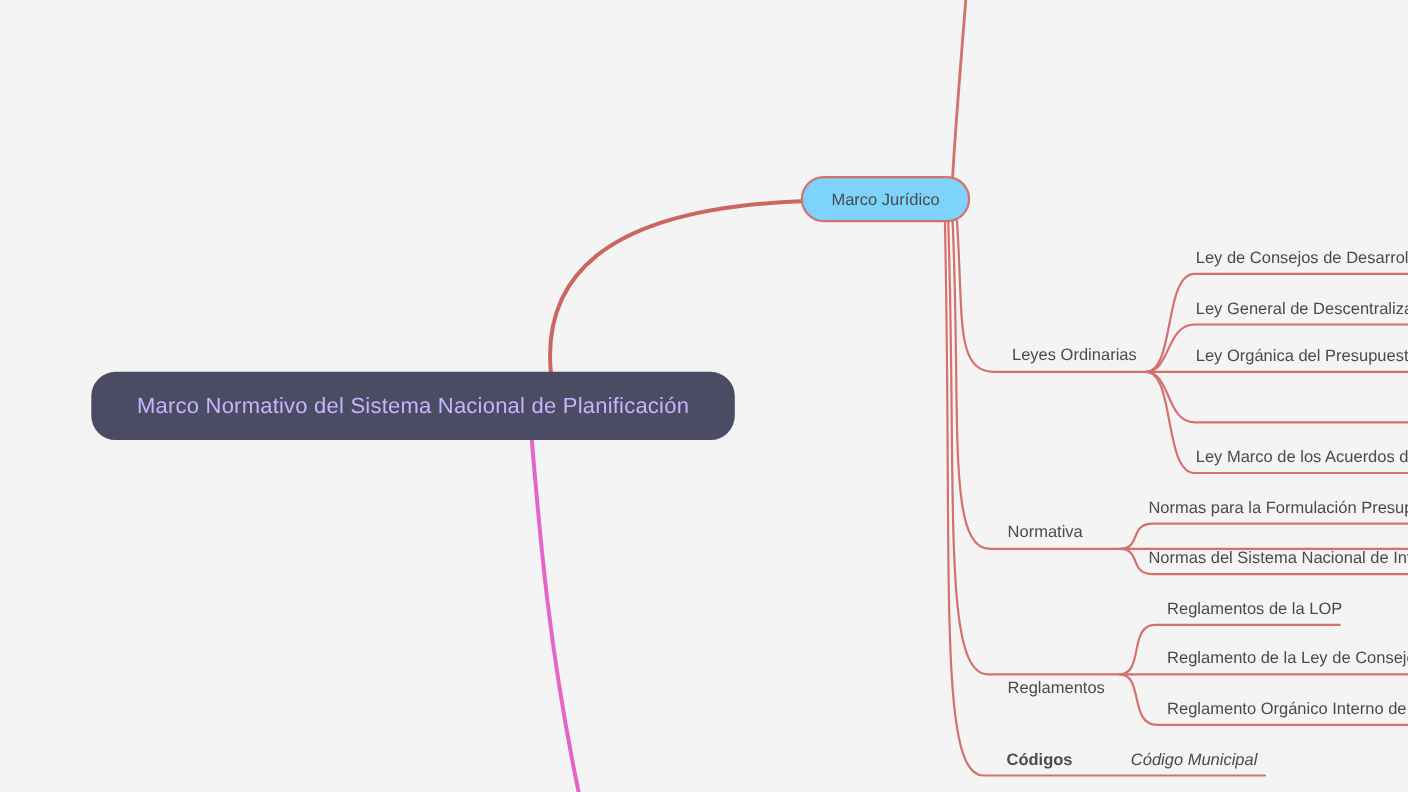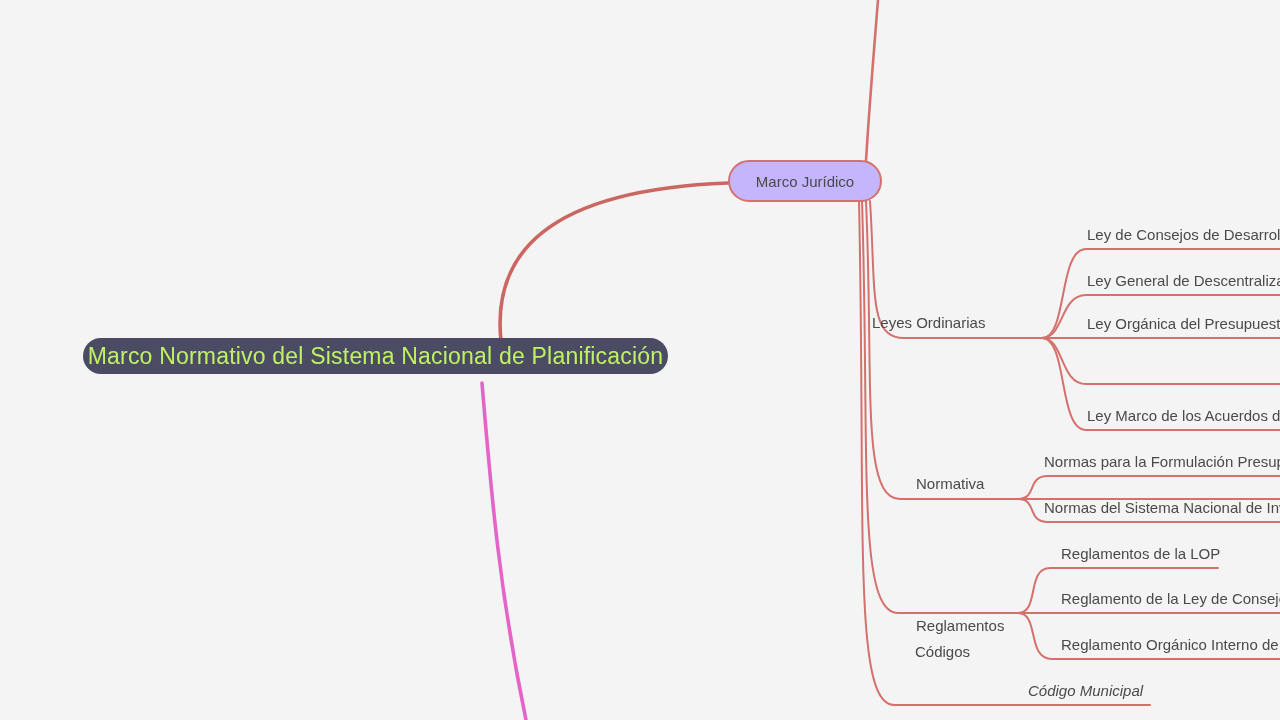--- a/index.html
+++ b/index.html
@@ -7,28 +7,28 @@
   #canvas{
     position:relative;width:1280px;height:720px;overflow:hidden;
     background:#f5f4f5;
   }
   #wires{position:absolute;left:0;top:0;}
   .wire{fill:none;stroke:#d4716d;stroke-width:2;stroke-linecap:round;}
   .wire-thick{fill:none;stroke:#ca6762;stroke-width:3.6;stroke-linecap:round;}
   .wire-up{fill:none;stroke:#d4716d;stroke-width:2.6;stroke-linecap:round;}
   .wire-pink{fill:none;stroke:#e564c8;stroke-width:3.6;stroke-linecap:round;}
   .root-node{
-    position:absolute;left:83px;top:338px;width:585px;height:36px;
+    position:absolute;left:83px;top:338px;width:585px;height:62px;
     background:#4b4b64;border-radius:22px;
     display:flex;align-items:center;justify-content:center;
-    color:#bef264;font-size:23px;letter-spacing:.2px;cursor:default;
+    color:#c4b5fd;font-size:20px;letter-spacing:.2px;cursor:default;
   }
   .mj-node{
     position:absolute;left:728px;top:160px;width:154px;height:42px;
-    background:#c4b5fd;border:2px solid #d4716d;border-radius:21px;
+    background:#7dd3fc;border:2px solid #d4716d;border-radius:21px;
     box-sizing:border-box;
     display:flex;align-items:center;justify-content:center;
     color:#4a4a4a;font-size:15px;cursor:default;
   }
   .lbl{
     position:absolute;color:#4a4a4a;font-size:15px;line-height:21px;
     white-space:nowrap;cursor:default;
   }
 </style>
 </head>
@@ -62,24 +62,24 @@
   </svg>
 
   <div class="root-node">
     <span>Marco Normativo del Sistema Nacional de Planificación</span>
   </div>
 
   <div class="mj-node">
     <span>Marco Jurídico</span>
   </div>
 
-  <div class="lbl" style="left:872px;top:312px;">Leyes Ordinarias</div>
+  <div class="lbl" style="left:920px;top:312px;">Leyes Ordinarias</div>
   <div class="lbl" style="left:916px;top:473px;">Normativa</div>
   <div class="lbl" style="left:916px;top:588px;margin-top:27px;">Reglamentos</div>
-  <div class="lbl" style="left:915px;top:641px;">Códigos</div>
+  <div class="lbl" style="left:915px;top:680px;font-weight:bold;">Códigos</div>
 
   <div class="lbl" style="left:1087px;top:224px;">Ley de Consejos de Desarrollo Urbano y Rural</div>
   <div class="lbl" style="left:1087px;top:270px;">Ley General de Descentralización</div>
   <div class="lbl" style="left:1087px;top:313px;">Ley Orgánica del Presupuesto</div>
   <div class="lbl" style="left:1087px;top:405px;">Ley Marco de los Acuerdos de Paz</div>
 
   <div class="lbl" style="left:1044px;top:451px;">Normas para la Formulación Presupuestaria</div>
   <div class="lbl" style="left:1044px;top:497px;">Normas del Sistema Nacional de Inversión Pública</div>
 
   <div class="lbl" style="left:1061px;top:543px;">Reglamentos de la LOP</div>

